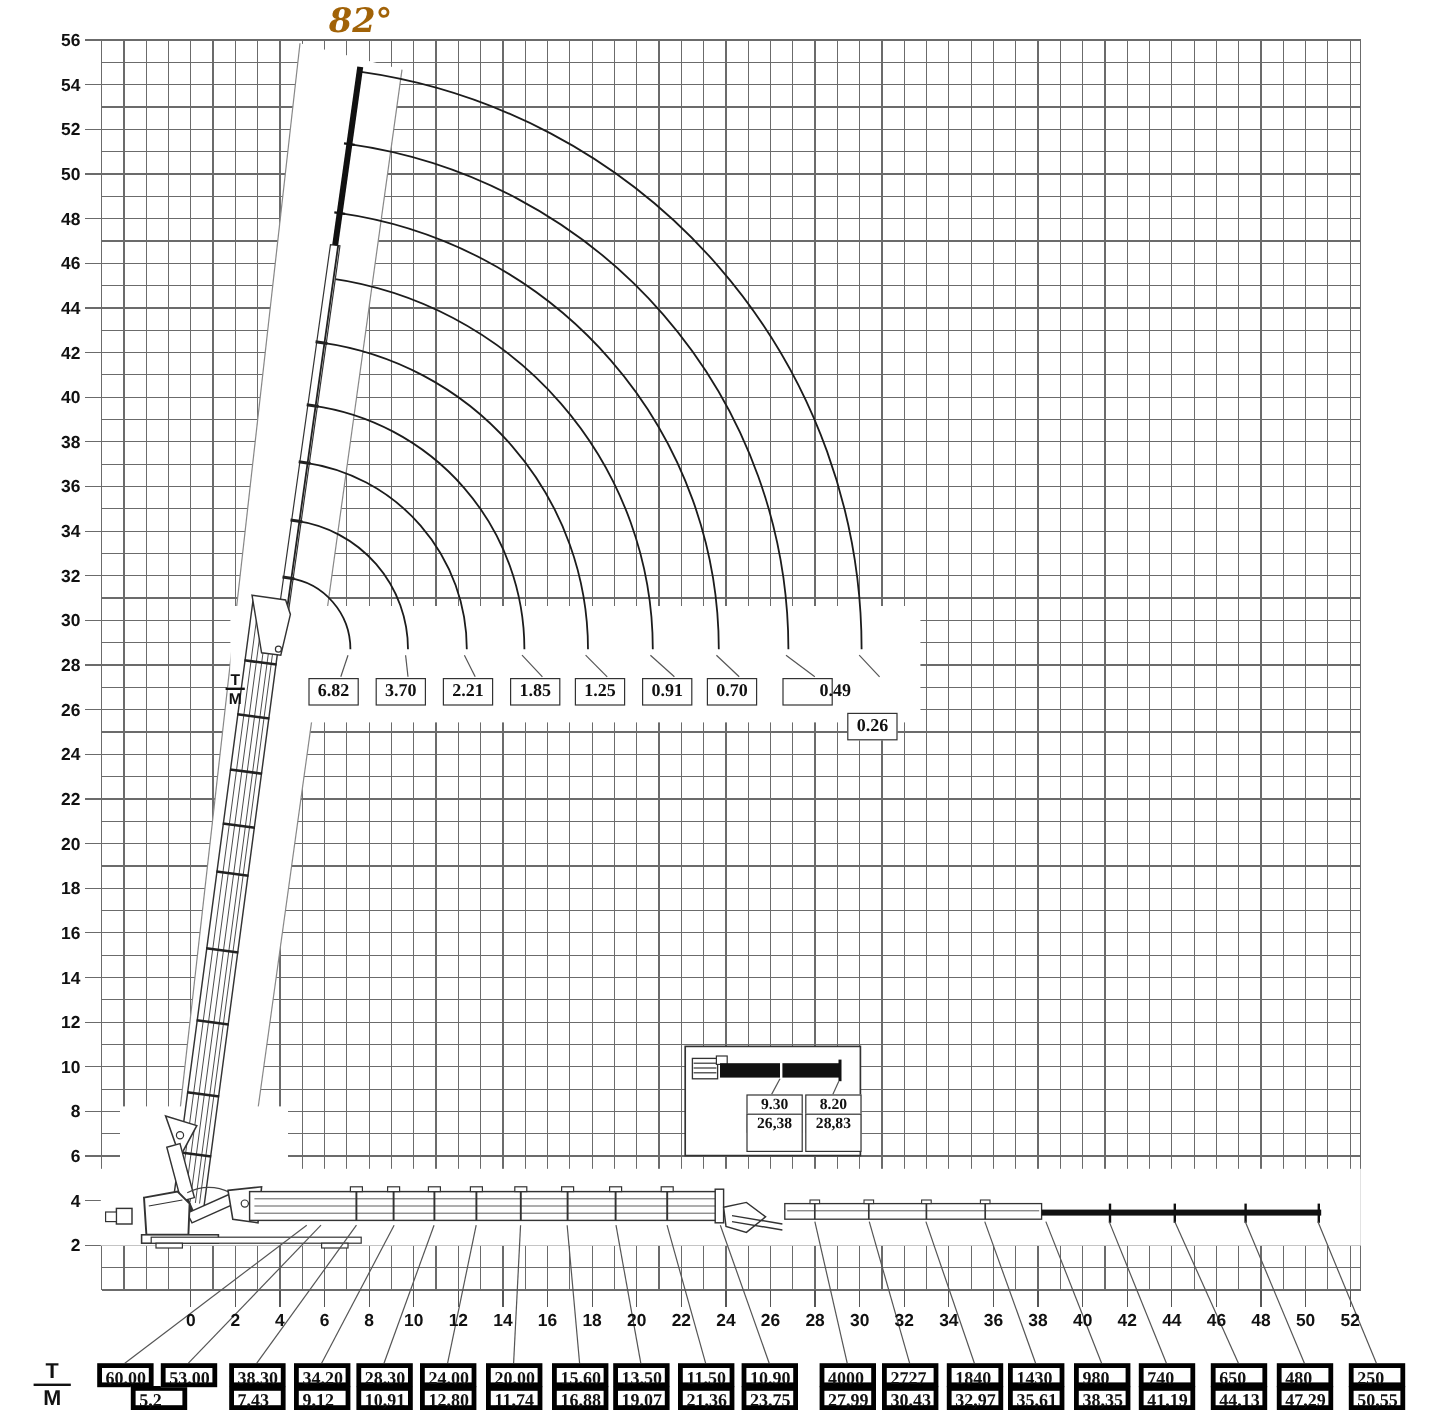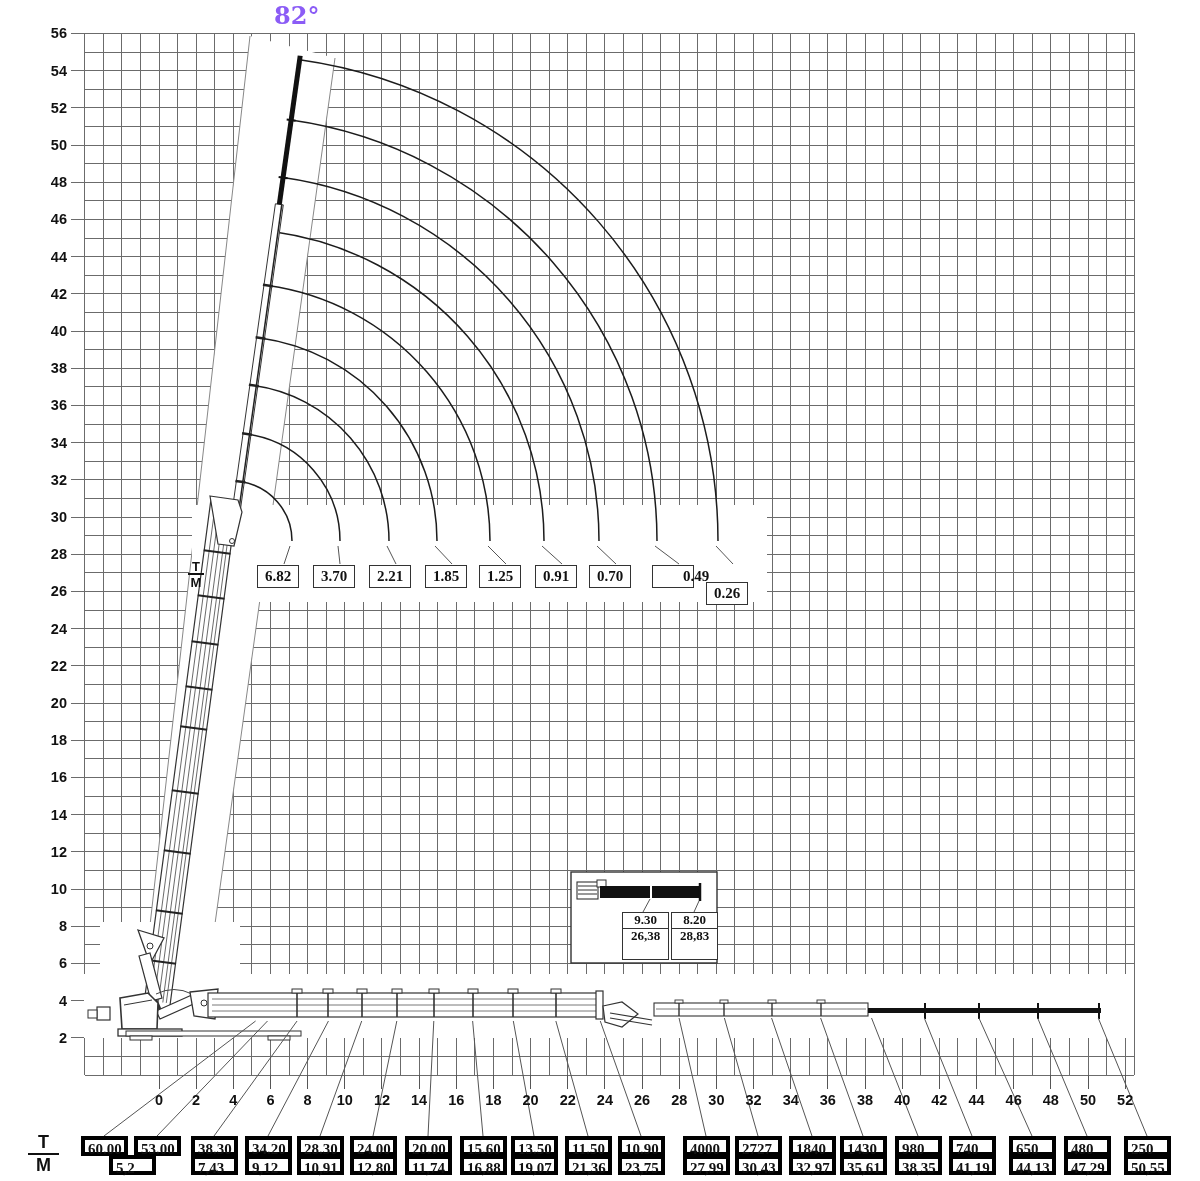--- a/index.html
+++ b/index.html
@@ -1,20 +1,20 @@
 <!DOCTYPE html>
 <html><head>
 <meta charset="utf-8">
 <style>
   html,body{margin:0;padding:0;background:#fff;}
   .stage{position:relative;width:1200px;height:1181px;background:#fff;overflow:hidden;
          font-family:"Liberation Sans",sans-serif;color:#111;}
   svg{position:absolute;left:0;top:0;}
   .angle{position:absolute;left:274px;top:1px;font-family:"DejaVu Serif",serif;
-         font-weight:bold;font-size:24px;color:#8b5cf6;}
+         font-weight:bold;font-size:28px;color:#a16207;font-style:italic;}
   .frac{position:absolute;text-align:center;font-weight:bold;color:#111;}
   .frac .ft{display:block;border-bottom:2px solid #111;padding:0 4px 0px 4px;}
   .frac .fm{display:block;padding-top:1px;}
   .frac-jib{left:188px;top:560px;font-size:13px;line-height:13px;}
   .frac-main{left:28px;top:1133px;font-size:18px;line-height:18px;}
   .frac-main .ft{padding:0 10px 2px 10px;}
   .vbox{position:absolute;box-sizing:border-box;width:42px;height:23px;border:1px solid #333;
         background:#fff;text-align:center;font-family:"Liberation Serif",serif;font-weight:bold;
         font-size:15px;line-height:21px;}
   .tcell{position:absolute;box-sizing:border-box;width:47px;height:20px;border:4px solid #000000;
@@ -399,21 +399,21 @@
 
   <div id="overlay">
       <div class="vbox" style="left: 257px; top: 565px;">6.82</div>
       <div class="vbox" style="left: 313px; top: 565px;">3.70</div>
       <div class="vbox" style="left: 369px; top: 565px;">2.21</div>
       <div class="vbox" style="left: 425px; top: 565px;">1.85</div>
       <div class="vbox" style="left: 479px; top: 565px;">1.25</div>
       <div class="vbox" style="left: 535px; top: 565px;">0.91</div>
       <div class="vbox" style="left: 589px; top: 565px;">0.70</div>
       <div class="vbox" style="left: 652px; top: 565px; padding-left: 30px;">0.49</div>
-      <div class="vbox" style="left: 706px; top: 582px; text-align: center;">0.26</div>
+      <div class="vbox" style="left: 706px; top: 594px; text-align: center;">0.26</div>
       <div class="tcell" style="left: 81px; top: 1136px;">60.00</div>
       <div class="tcell" style="left: 81px; top: 1155px; margin-left: 28px;">5,2</div>
       <div class="tcell" style="left: 134px; top: 1136px;">53.00</div>
       <div class="tcell" style="left: 134px; top: 1212px; font-style: italic;">5,84</div>
       <div class="tcell" style="left: 191px; top: 1136px;">38.30</div>
       <div class="tcell" style="left: 191px; top: 1155px;">7,43</div>
       <div class="tcell" style="left: 245px; top: 1136px;">34.20</div>
       <div class="tcell" style="left: 245px; top: 1155px;">9,12</div>
       <div class="tcell" style="left: 297px; top: 1136px;">28.30</div>
       <div class="tcell" style="left: 297px; top: 1155px;">10,91</div>

